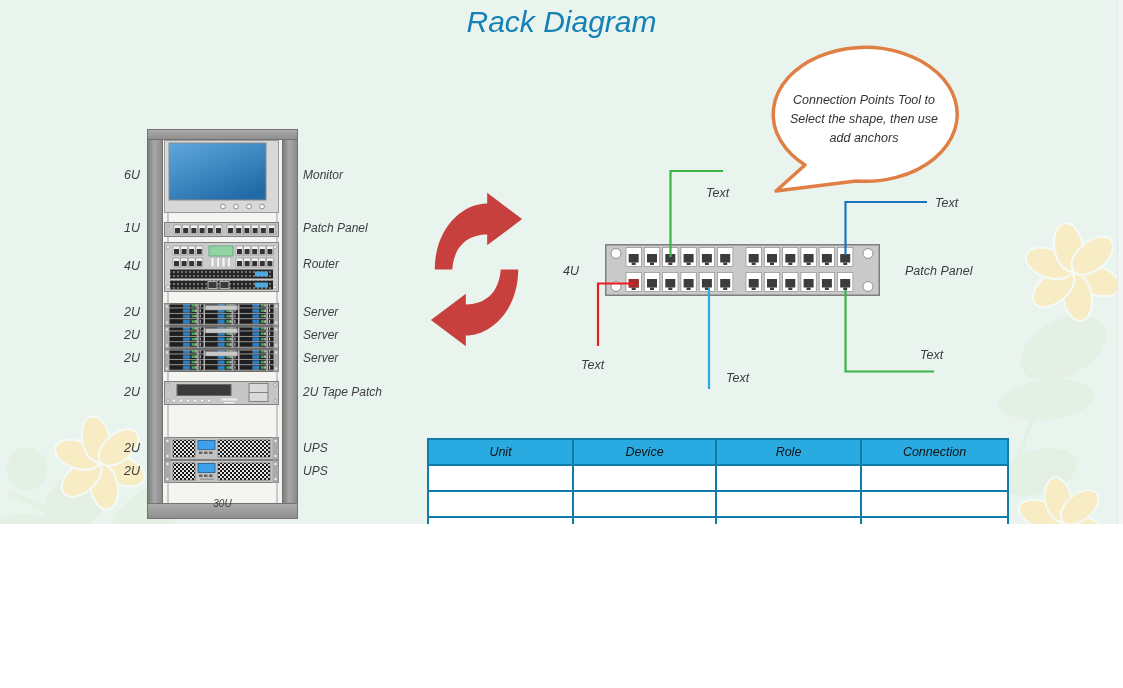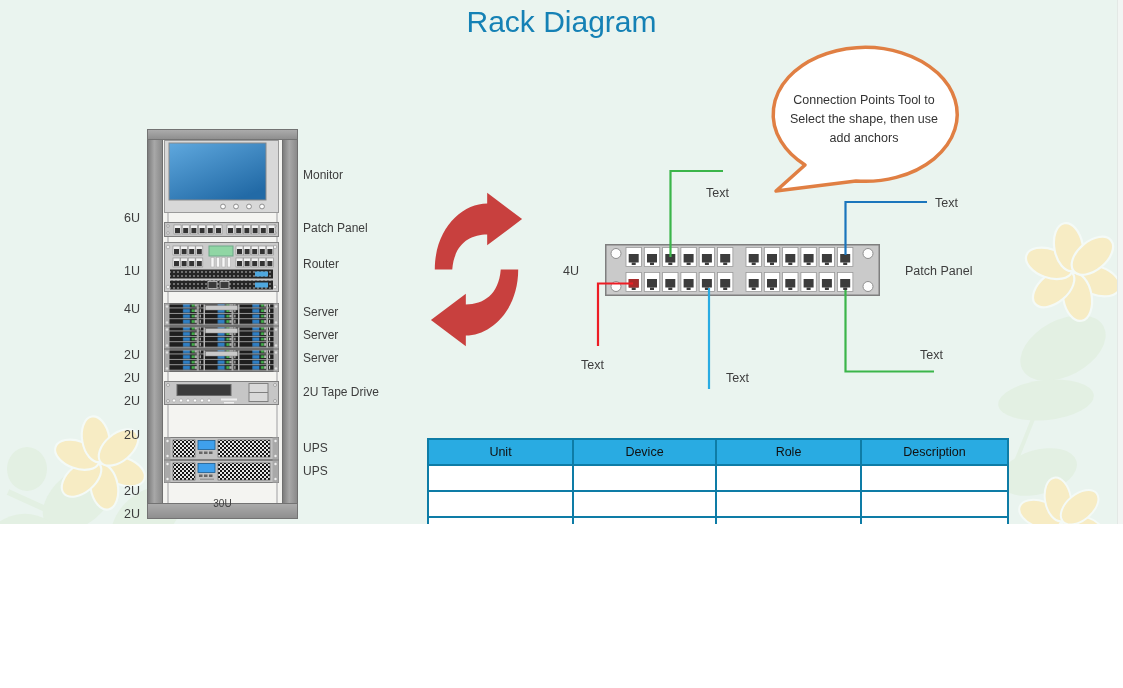--- a/index.html
+++ b/index.html
@@ -4,32 +4,32 @@
 <style>
   :root{
     --background:#EAF4EF; --title_color:#1581B5; --label_text:#3d3d3d;
     --table_header_bg:#29ABE2; --table_border:#0E7CA6; --table_header_text:#111111;
     --callout_border:#E07F43; --refresh_icon:#C8403E;
     --line_green:#3BB54A; --line_blue:#1B75BC; --line_light_blue:#29ABE2; --line_red:#ED1C24;
     --leaf:#E3F0E3; --flower:#F7ECC4;
   }
   *{margin:0;padding:0;box-sizing:border-box;}
   body{width:1123px;height:688px;font-family:"Liberation Sans",sans-serif;}
-  .stage{position:relative;width:1123px;height:524px;background:var(--background);overflow:hidden;}
+  .stage{position:relative;width:1123px;height:524px;background:var(--background);overflow:hidden;font-style:italic;}
   .decor{position:absolute;left:0;top:0;z-index:0;}
   .right-strip{position:absolute;right:0;top:0;width:6px;height:688px;background:#f2f5f3;border-left:1px solid #e3e8e5;z-index:0;}
   .title{position:absolute;top:5px;left:0;width:1123px;text-align:center;font-size:30px;font-weight:400;color:var(--title_color);z-index:4;}
   
   .rack{position:absolute;left:0;top:0;z-index:1;}
   .rack-inner{position:absolute;left:163px;top:140px;width:119px;height:363px;background:#f4f4f1;}
   .rail{position:absolute;top:140px;width:2px;height:363px;background:#c9c9c9;}
   .post{position:absolute;top:129px;width:16px;height:390px;background:linear-gradient(90deg,#7d7d7d,#a8a8a8 45%,#8a8a8a);border:1px solid #6f6f6f;}
   .bar{position:absolute;left:147px;width:151px;background:linear-gradient(#ababab,#8f8f8f);border:1px solid #737373;}
   .dev{position:absolute;left:164px;z-index:2;}
-  .ulabel{position:absolute;left:85px;width:55px;text-align:right;font-size:12.5px;color:var(--label_text);z-index:4;margin-top:43px;}
+  .ulabel{position:absolute;left:85px;width:55px;text-align:right;font-size:12.5px;color:var(--label_text);z-index:4;}
   .dlabel{position:absolute;left:303px;font-size:12px;color:var(--label_text);white-space:nowrap;z-index:4;}
   .cap-label{position:absolute;left:147px;top:498px;width:151px;text-align:center;font-size:10px;color:var(--label_text);z-index:4;}
   .overlay{position:absolute;left:0;top:0;z-index:2;}
   .overlay polyline{fill:none;stroke-width:2.2px;}
   .line-green{stroke:var(--line_green);} .line-blue{stroke:var(--line_blue);}
   .line-lightblue{stroke:var(--line_light_blue);} .line-red{stroke:var(--line_red);}
   .bubble{fill:#ffffff;stroke:var(--callout_border);stroke-width:3.5px;stroke-linejoin:round;}
   .callout-text{position:absolute;left:780px;top:91px;width:168px;text-align:center;font-size:12.5px;line-height:19px;color:#333;z-index:4;}
   .conn-label{position:absolute;font-size:12.5px;color:var(--label_text);z-index:4;}
   .pp-label{position:absolute;font-size:12.5px;color:var(--label_text);z-index:4;white-space:nowrap;}
@@ -309,21 +309,21 @@
   <div class="ulabel" style="top:351px">2U</div>
   <div class="ulabel" style="top:385px">2U</div>
   <div class="ulabel" style="top:441px">2U</div>
   <div class="ulabel" style="top:464px">2U</div>
   <div class="dlabel" style="top:168px">Monitor</div>
   <div class="dlabel" style="top:221px">Patch Panel</div>
   <div class="dlabel" style="top:257px">Router</div>
   <div class="dlabel" style="top:305px">Server</div>
   <div class="dlabel" style="top:328px">Server</div>
   <div class="dlabel" style="top:351px">Server</div>
-  <div class="dlabel" style="top:385px">2U Tape Drive</div>
+  <div class="dlabel" style="top:385px">2U Tape Patch</div>
   <div class="dlabel" style="top:441px">UPS</div>
   <div class="dlabel" style="top:464px">UPS</div>
   <div class="cap-label">30U</div>
 
   <svg class="refresh" width="97" height="155" viewBox="0 0 100 158">
     <use href="#cyc" fill="var(--refresh_icon)"></use>
     <use href="#cyc" fill="var(--refresh_icon)" transform="rotate(180 50 79)"></use>
   </svg>
 
   <svg class="pp-svg" width="275" height="52">
@@ -387,21 +387,21 @@
         <col style="width:145px">
         <col style="width:143px">
         <col style="width:145px">
         <col style="width:147px">
       </colgroup>
     <thead>
       <tr>
         <th>Unit</th>
         <th>Device</th>
         <th>Role</th>
-        <th>Description</th>
+        <th>Connection</th>
       </tr>
     </thead>
     <tbody>
       <tr>
           <td></td>
           <td></td>
           <td></td>
           <td></td>
         </tr>
       <tr>

